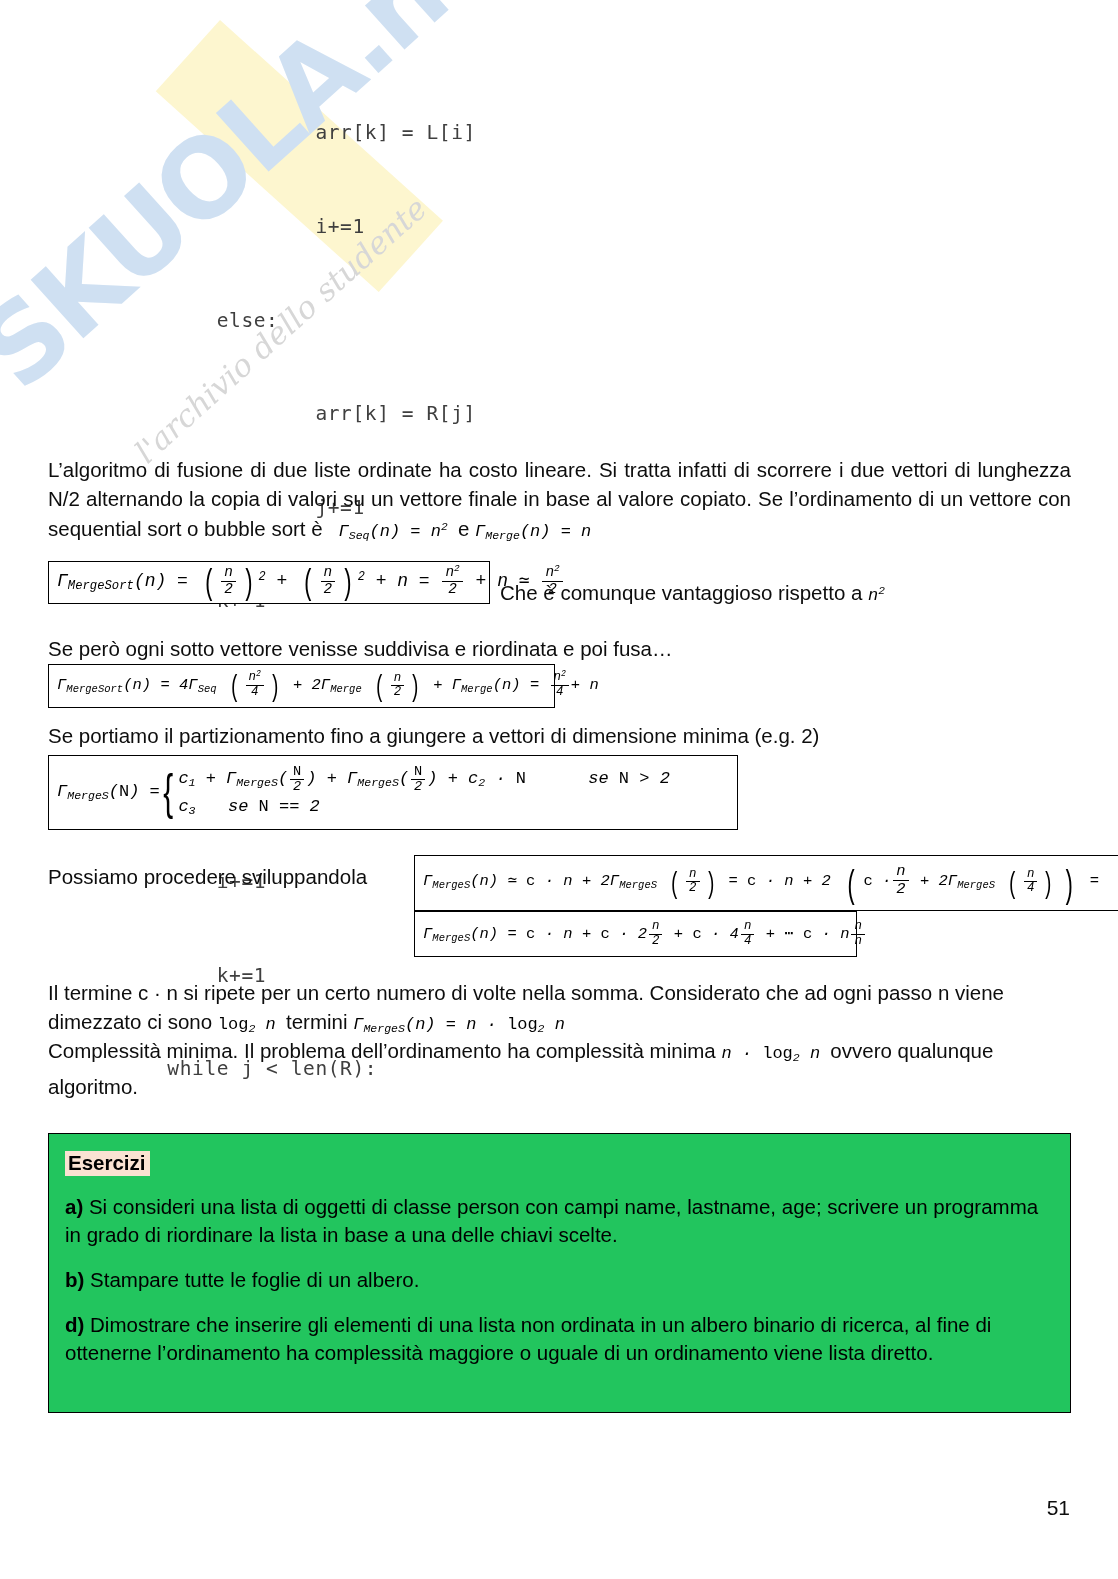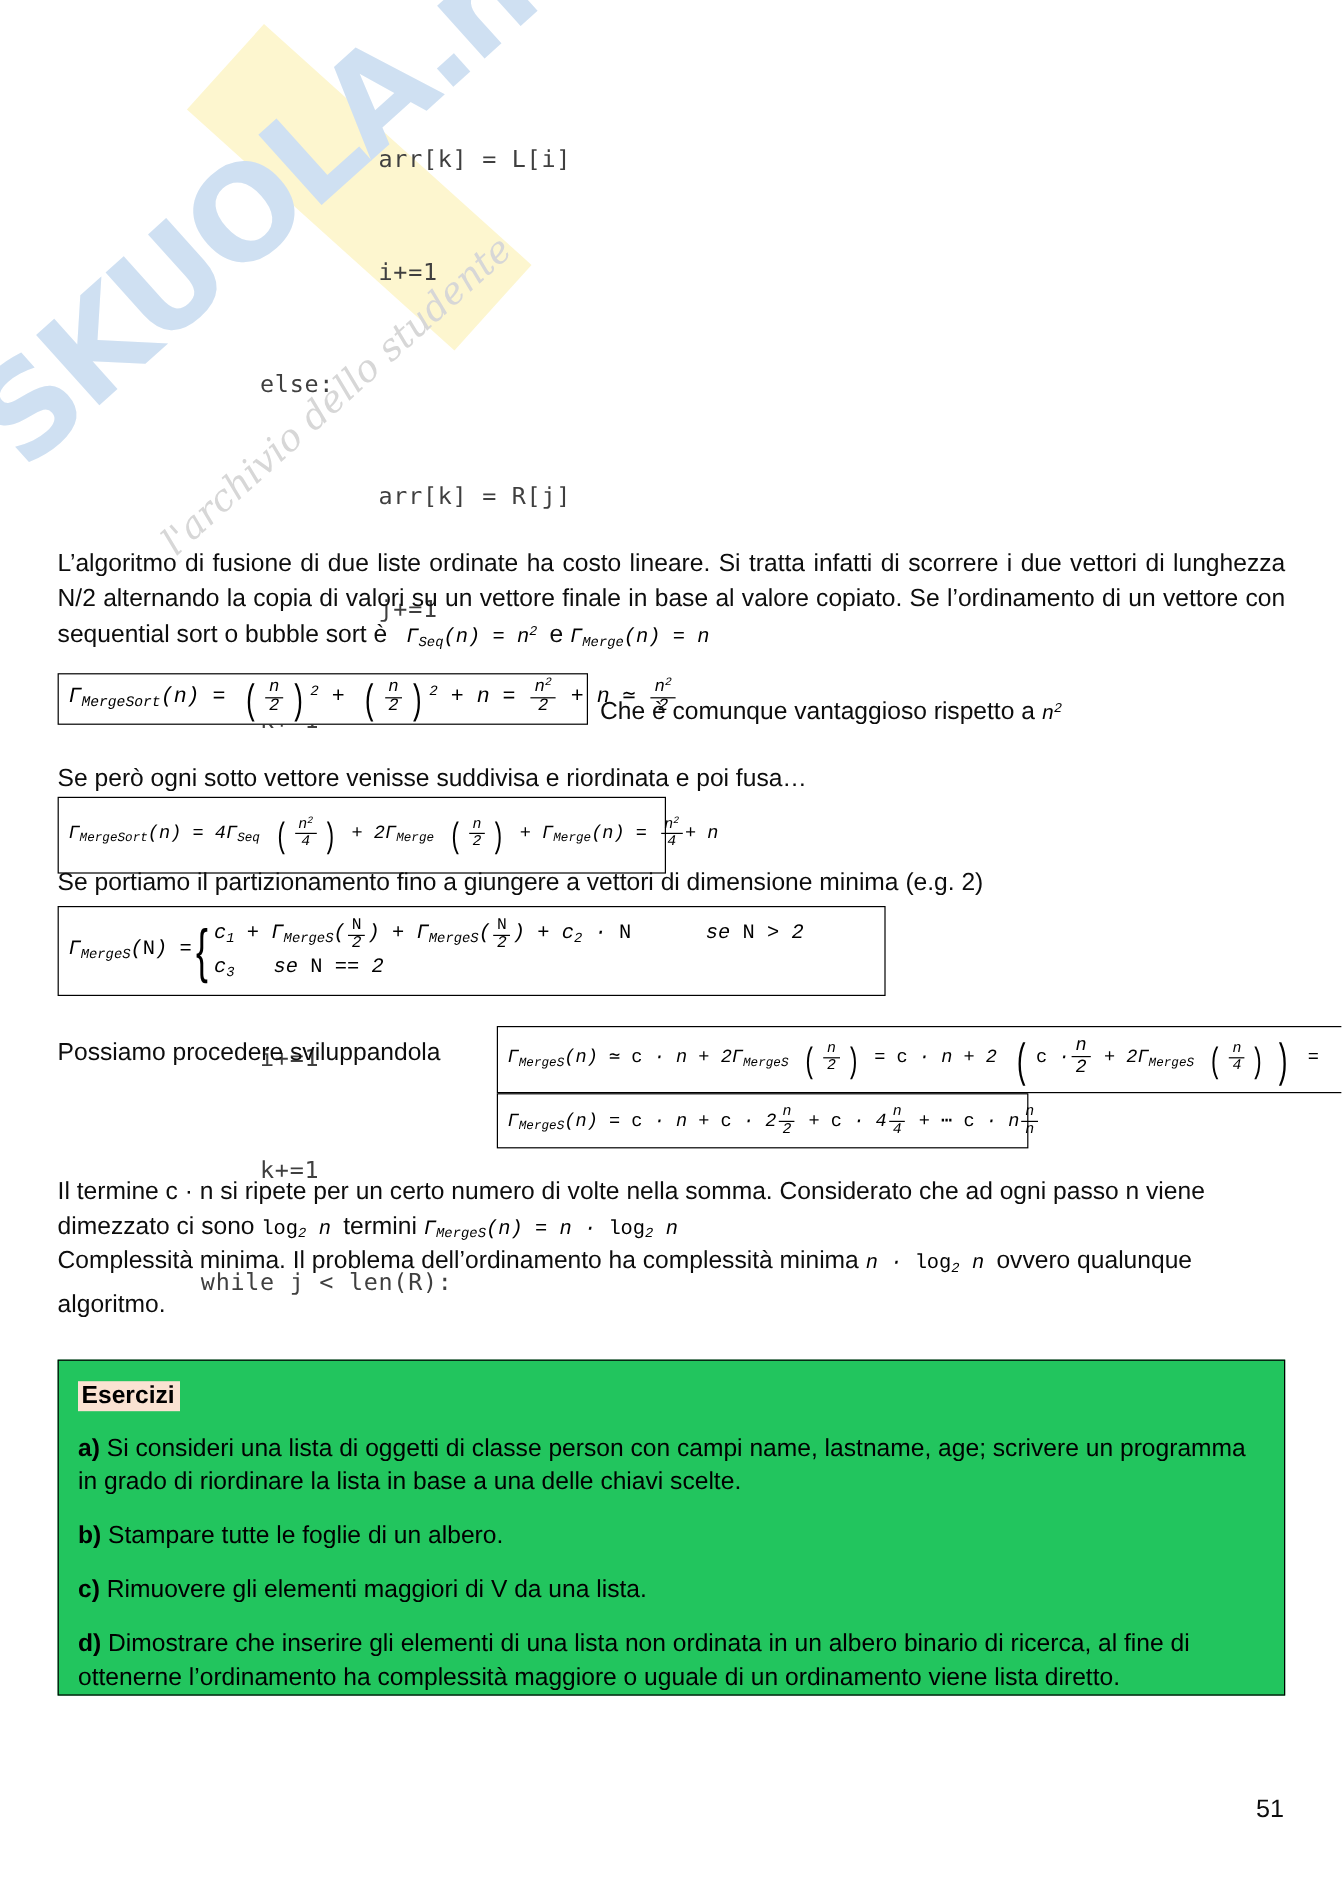--- a/index.html
+++ b/index.html
@@ -256,21 +256,21 @@
       </div>
     </div>
 
     <div class="prose" style="left:500px; top:577px; width:520px;">
       <span>Che è comunque vantaggioso rispetto a</span>
       <span class="math"><span class="mi">n</span><span class="sup">2</span></span>
     </div>
 
     <div class="prose" style="left:48px; top:634px; width:1023px;">Se però ogni sotto vettore venisse suddivisa e riordinata e poi fusa…</div>
 
-    <div class="fbox" style="left:48px; top:664px; width:507px; height:64px;">
+    <div class="fbox" style="left:48px; top:664px; width:507px; height:44px;">
       <div class="inner">
         <span class="math" style="font-size:15.5px;">
           Γ<span class="sub">MergeSort</span>(<span class="mi">n</span>) = 4Γ<span class="sub">Seq</span>
           <span class="paren">(</span><span class="frac sm"><span class="num"><span class="mi">n</span><span class="sup">2</span></span><span class="den">4</span></span><span class="paren">)</span>
           + 2Γ<span class="sub">Merge</span>
           <span class="paren">(</span><span class="frac sm"><span class="num"><span class="mi">n</span></span><span class="den">2</span></span><span class="paren">)</span>
           + Γ<span class="sub">Merge</span>(<span class="mi">n</span>) =
           <span class="frac sm"><span class="num"><span class="mi">n</span><span class="sup">2</span></span><span class="den">4</span></span>+ <span class="mi">n</span>
         </span>
       </div>
@@ -357,24 +357,20 @@
         <div class="ex-item">
           <b>a)</b>
           <span>Si consideri una lista di oggetti di classe person con campi name, lastname, age; scrivere un programma in grado di riordinare la lista in base a una delle chiavi scelte.</span>
         </div>
 
         <div class="ex-item">
           <b>b)</b>
           <span>Stampare tutte le foglie di un albero.</span>
         </div>
 
-        <div class="ex-item">
-          <b>c)</b>
-          <span>Rimuovere gli elementi maggiori di V da una lista.</span>
-        </div>
 
         <div class="ex-item">
           <b>d)</b>
           <span>Dimostrare che inserire gli elementi di una lista non ordinata in un albero binario di ricerca, al fine di ottenerne l’ordinamento ha complessità maggiore o uguale di un ordinamento viene lista diretto.</span>
         </div>
       </div>
     </div>
 
     <div id="page-number">51</div>
 

